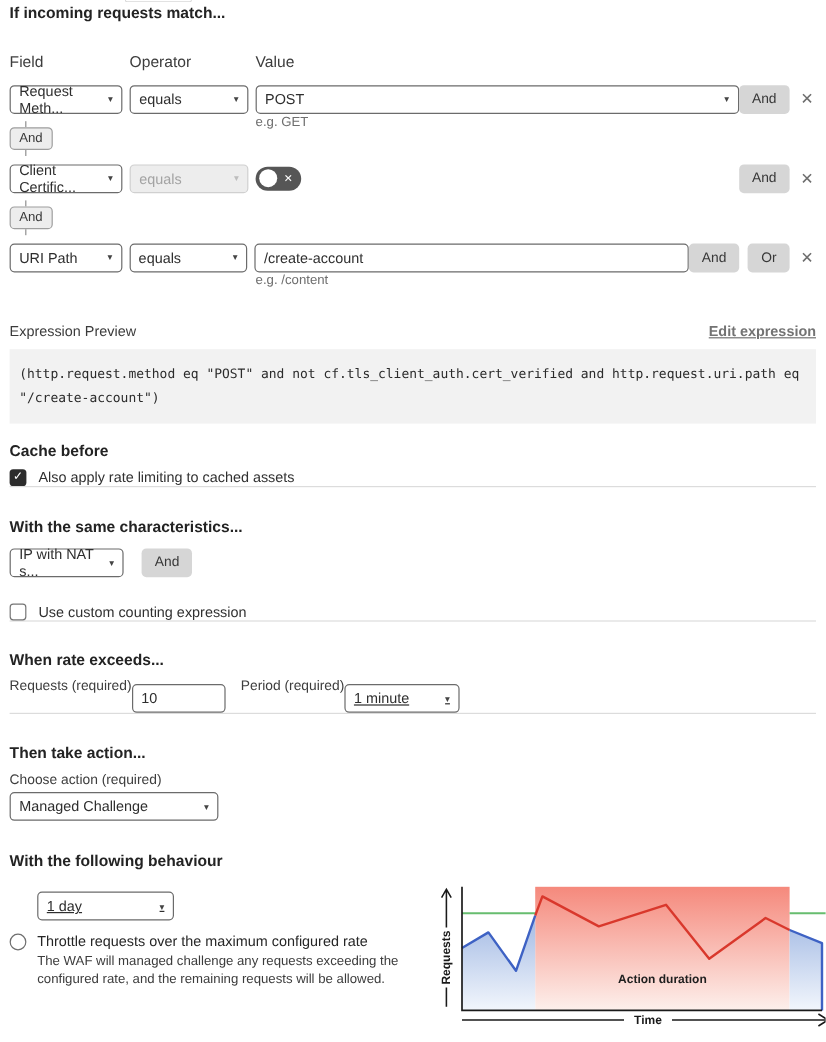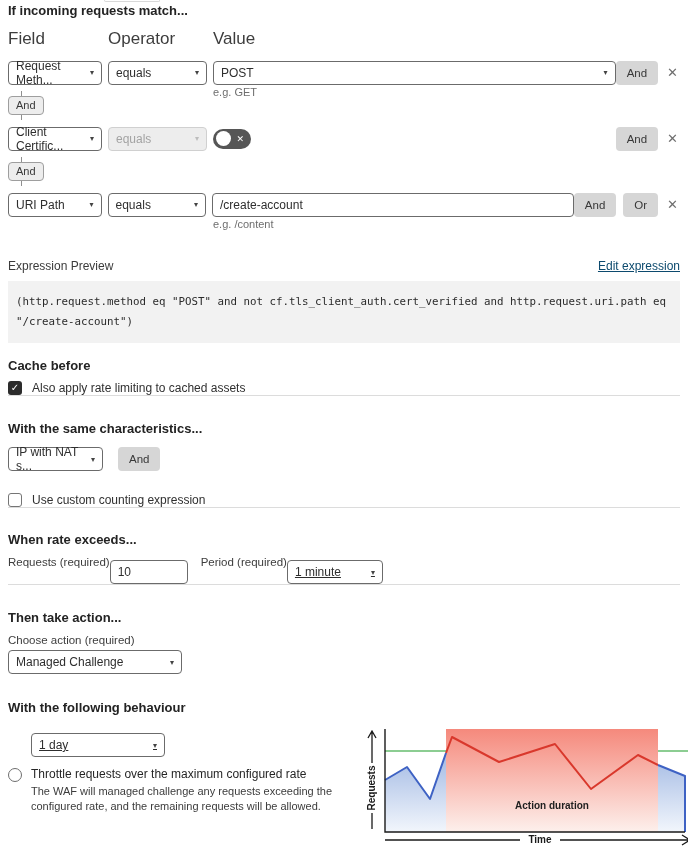--- a/index.html
+++ b/index.html
@@ -10,21 +10,21 @@
     position:relative;
   }
   .page { padding:3px 8px 0 8px; }
 
   .artifact { position:absolute; top:0; left:104px; width:56px; height:2px;
     border:1px solid #d9d9d9; border-top:none; border-radius:0 0 3px 3px; }
 
   .sec-heading { font-size:13px; font-weight:bold; color:#232323; margin:0; }
 
   
-  .col-labels { display:flex; margin-top:11px; font-size:17px; color:#3d3d3d; }
+  .col-labels { display:flex; margin-top:26px; font-size:13px; color:#3d3d3d; }
   .lbl-field { width:100px; } .lbl-operator { width:105px; } .lbl-value { flex:1; }
 
   
   .row-wrap { position:relative; }
   .match-row { display:flex; align-items:center; margin-top:5px; height:37px; }
   .select-box {
     height:24px; border:1px solid #6b6b6b; border-radius:4px; background:#fff;
     display:flex; align-items:center; justify-content:space-between;
     padding:0 7px; font-size:12px; color:#2e2e2e; cursor:pointer;
   }
@@ -58,21 +58,21 @@
   
   .toggle { width:38px; height:20px; border-radius:10px; background:#565656;
     display:flex; align-items:center; justify-content:space-between;
     padding:0 3px; margin-left:6px; cursor:pointer; }
   .toggle .knob { width:15px; height:15px; border-radius:50%; background:#fff; }
   .toggle .tx { color:#fff; font-size:9px; margin-right:4px; }
 
   
   .expr-head { display:flex; justify-content:space-between; align-items:flex-end; margin-top:36px; }
   .expr-label { font-size:12px; color:#3b3b3b; }
-  .edit-link { font-size:12px; color:#0c4a6e; text-decoration:underline; cursor:pointer; }
+  .edit-link { font-size:12px; color:#737373; text-decoration:underline; cursor:pointer;font-weight:bold; }
   .code-block {
     margin-top:8px; background:#f2f2f2; padding:11px 8px; font-family:"DejaVu Sans Mono", monospace;
     font-size:10.8px; color:#2b2b2b; line-height:1.85; word-wrap:break-word;
   }
 
   
   .cb-row { display:flex; align-items:center; gap:10px; }
   .cb { width:14px; height:14px; border-radius:3px; flex:none; cursor:pointer; }
   .cb.checked { background:#2c2c2c; color:#fff; font-size:10px; display:flex;
     align-items:center; justify-content:center; line-height:1; }
@@ -107,21 +107,21 @@
   .options-col { width:352px; flex:none; }
   .option { display:flex; gap:9px; }
   .radio { width:14px; height:14px; border-radius:50%; flex:none; position:relative;
     background:#fff; margin-top:1px; cursor:pointer; }
   .radio.sel { border:1px solid #2c2c2c; }
   .radio.sel::after { content:""; position:absolute; inset:2px; border-radius:50%; background:#2c2c2c; }
   .radio.unsel { border:1px solid #6e6e6e; }
   .option-title { font-size:12px; color:#262626; }
   .option-title.bold { font-weight:bold; }
   .option-desc { font-size:11px; line-height:1.38; color:#3c3c3c; max-width:318px; margin-top:3px; }
-  .w-duration { width:134px; margin:8px 0 10px 23px;text-decoration:underline; }
+  .w-duration { width:114px; margin:8px 0 10px 23px;text-decoration:underline; }
   .chart-col { width:332px; margin-left:2px; }
 </style>
 </head>
 <body>
 
 <div class="artifact"></div>
 
 <div class="page">
 
   <h2 class="sec-heading">If incoming requests match...</h2>

